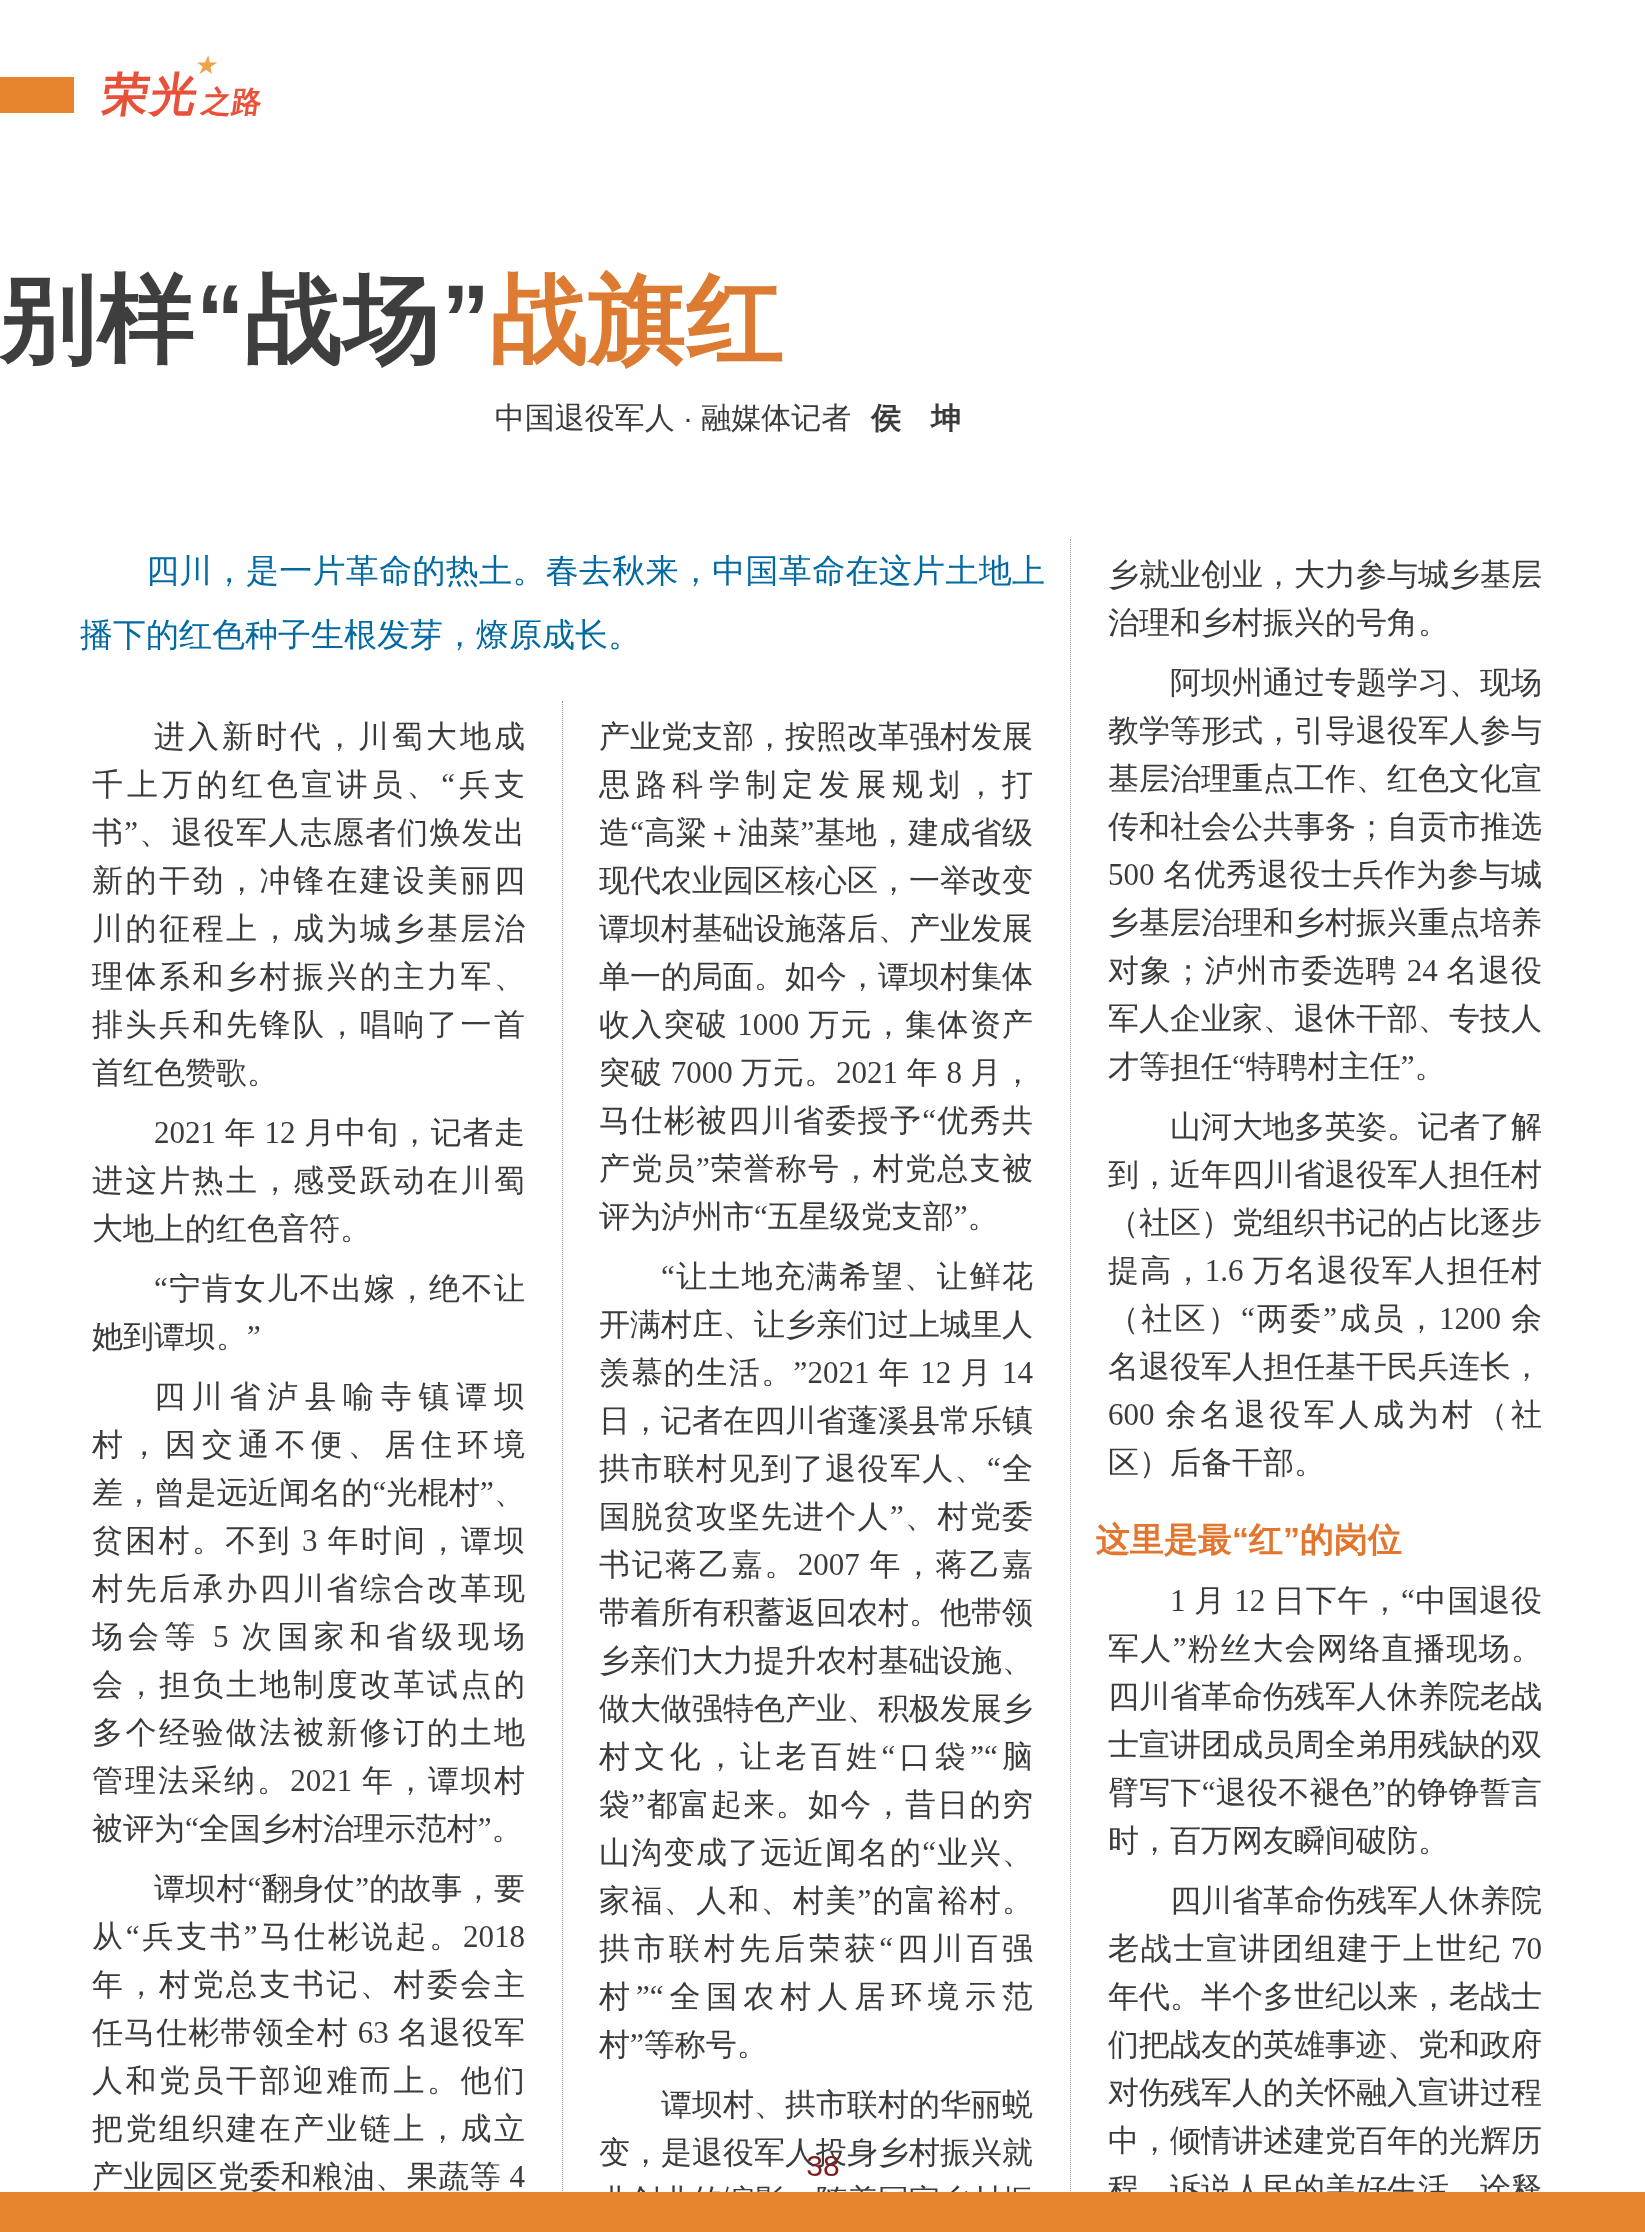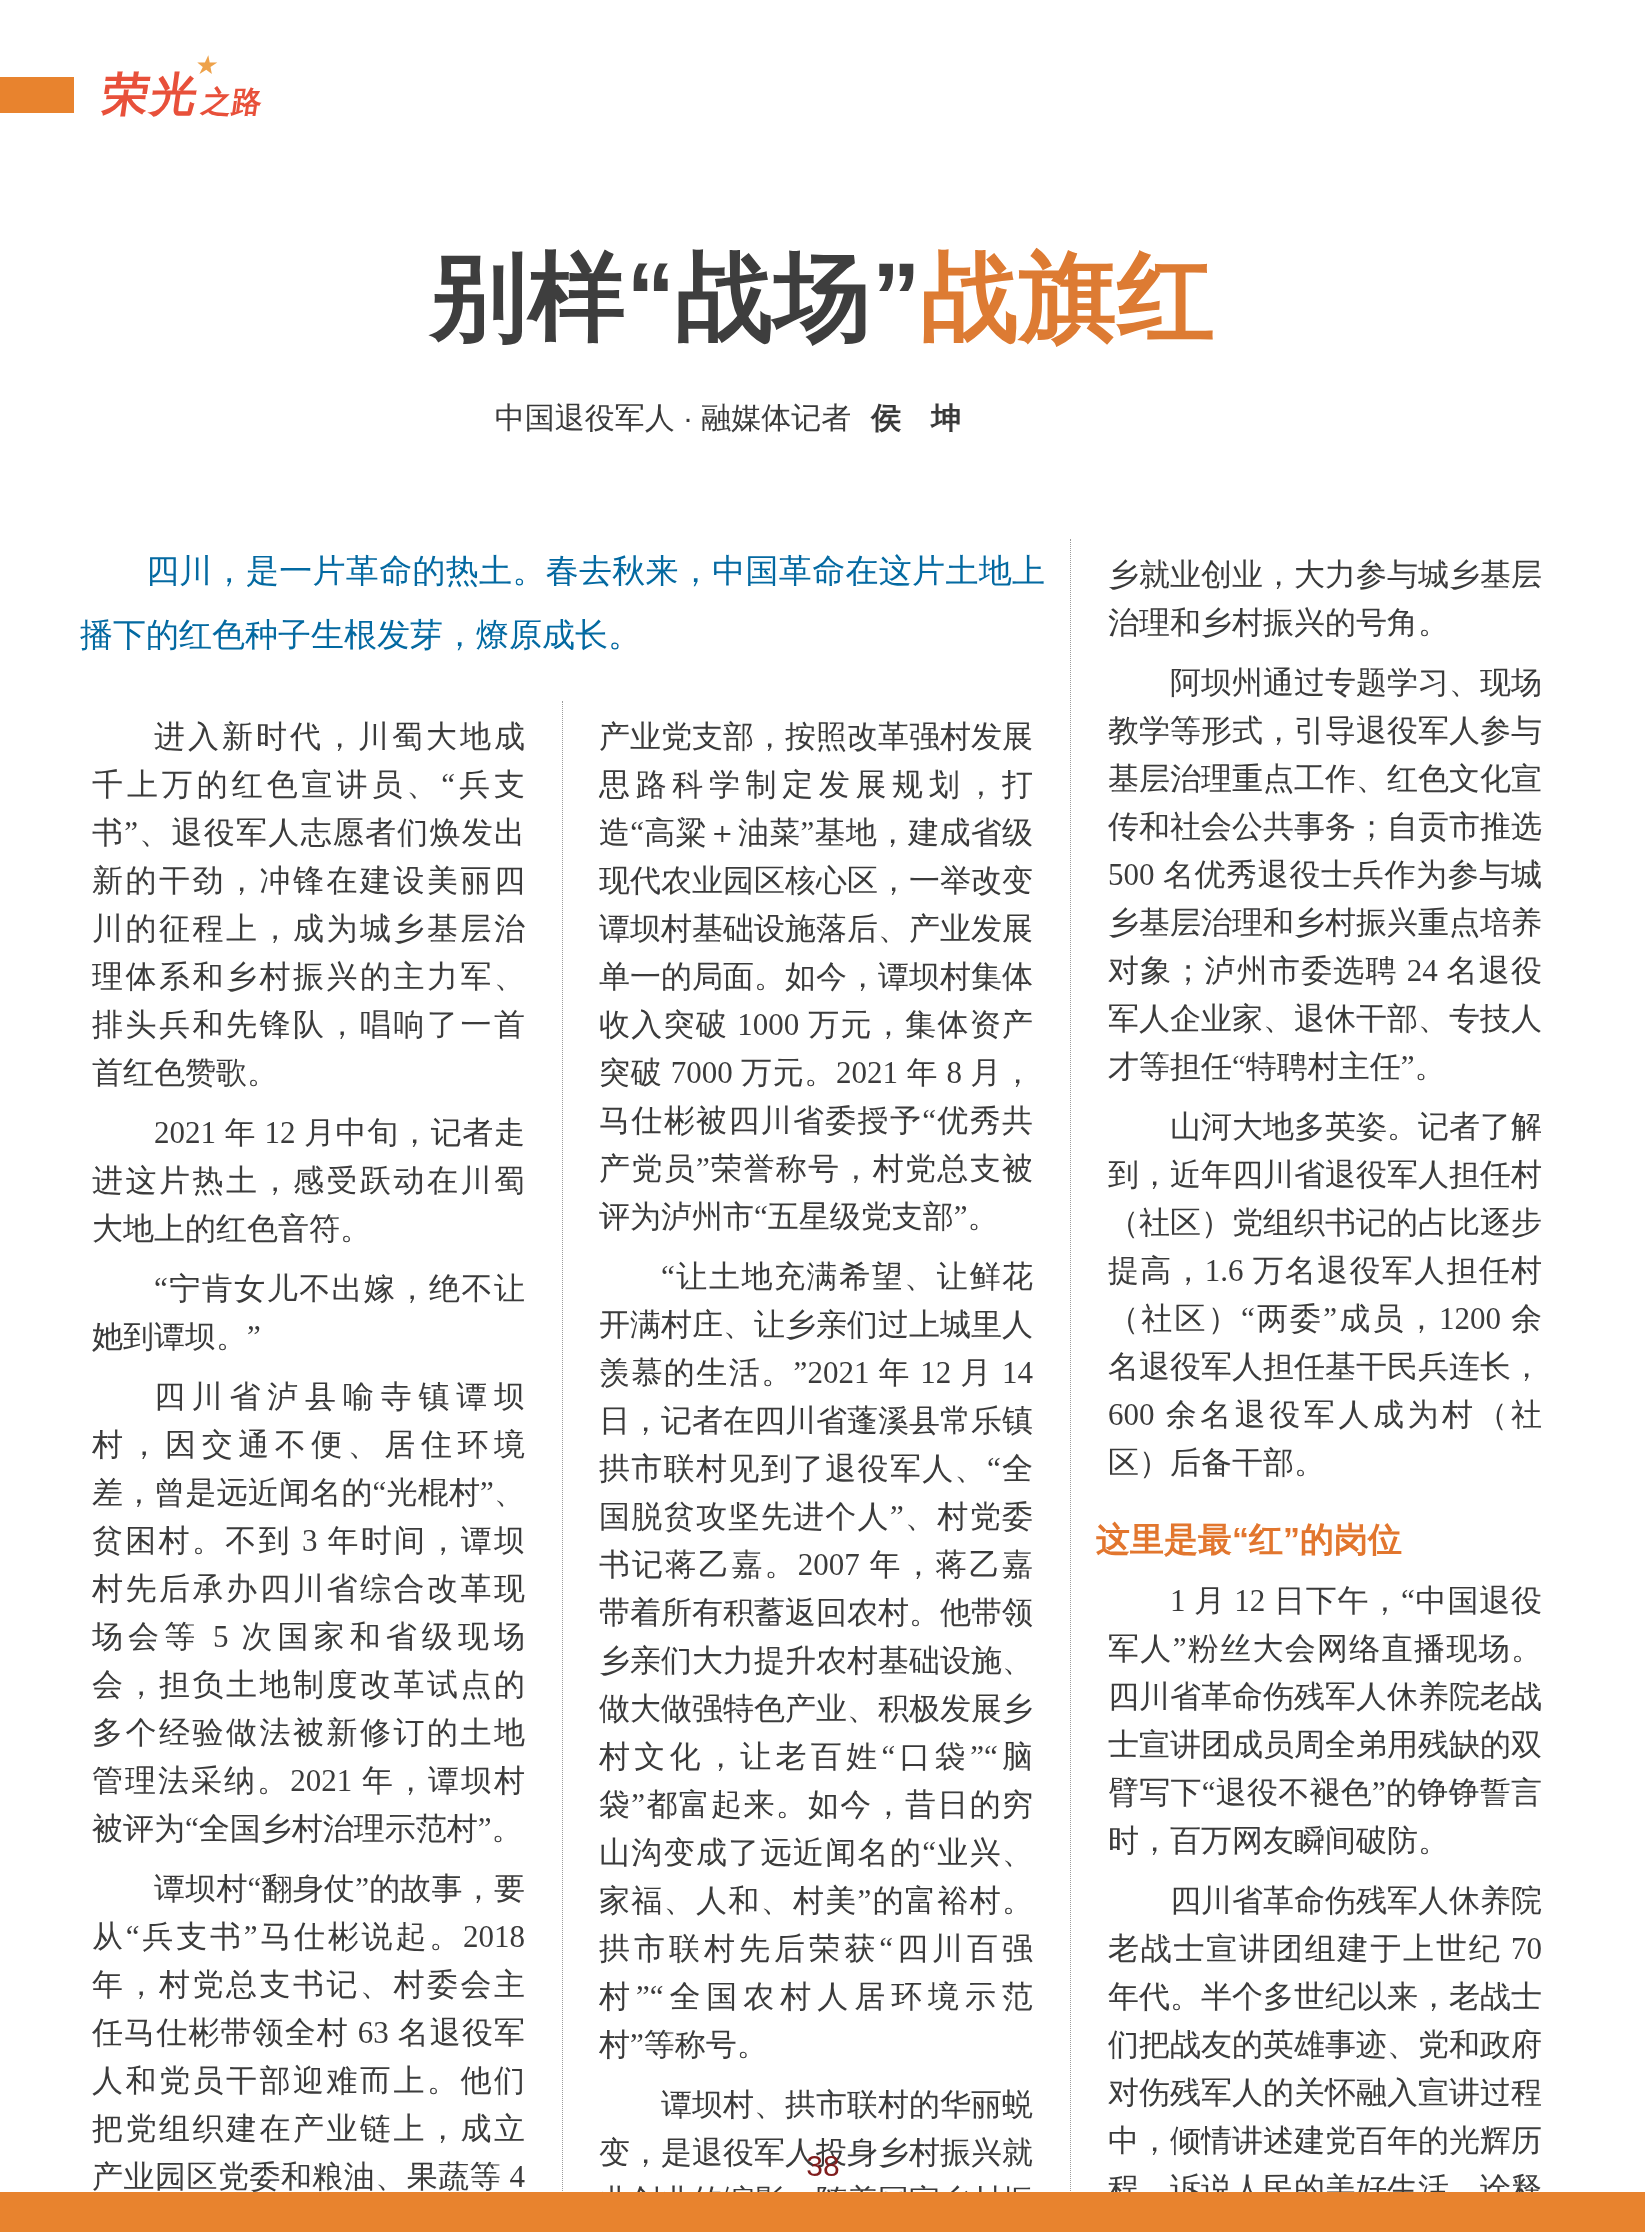--- a/index.html
+++ b/index.html
@@ -39,24 +39,24 @@
   .logo-sub {
     font-family: "Liberation Sans", "DejaVu Sans", sans-serif;
     font-size: 30px;
     font-weight: bold;
     margin-left: 4px;
     position: relative;
     top: 2px;
   }
   .title {
     position: absolute;
-    top: 233px; left: 0;
+    top: 255px; left: 0;
     width: 100%;
     margin: 0;
-    text-align: center;
+    text-align: left;
     font-family: "Liberation Sans", "DejaVu Sans", sans-serif;
     font-weight: bold;
     font-size: 97px;
     color: #3E3E3E;
     letter-spacing: 1px;
   }
   .title-accent { color: #DD7B33; }
   .byline {
     position: absolute;
     top: 398px; left: 0;

